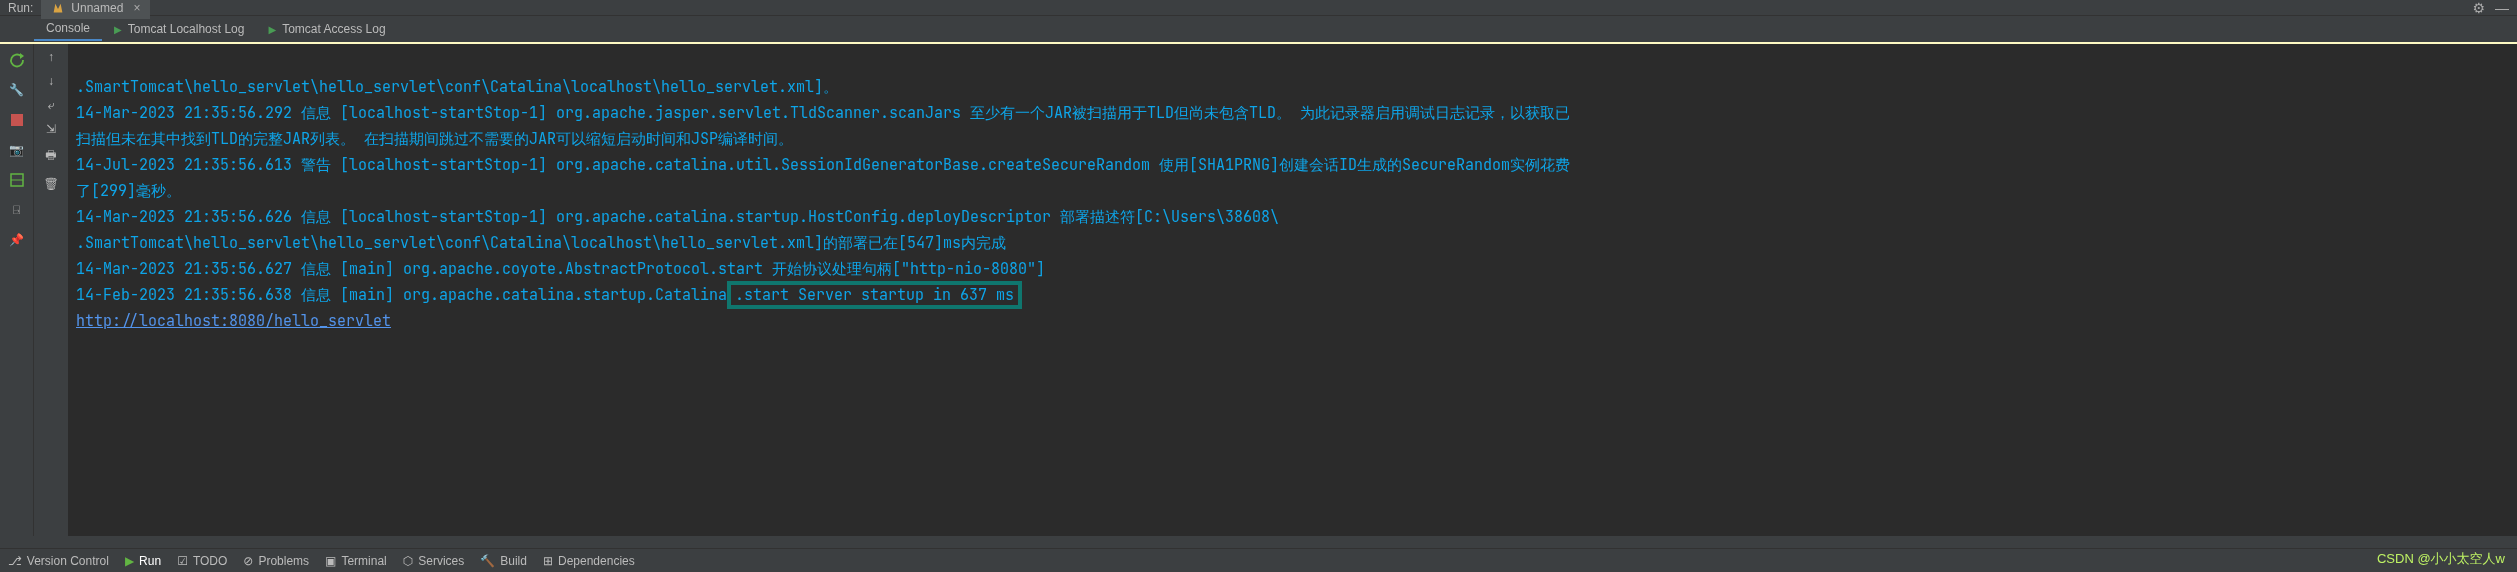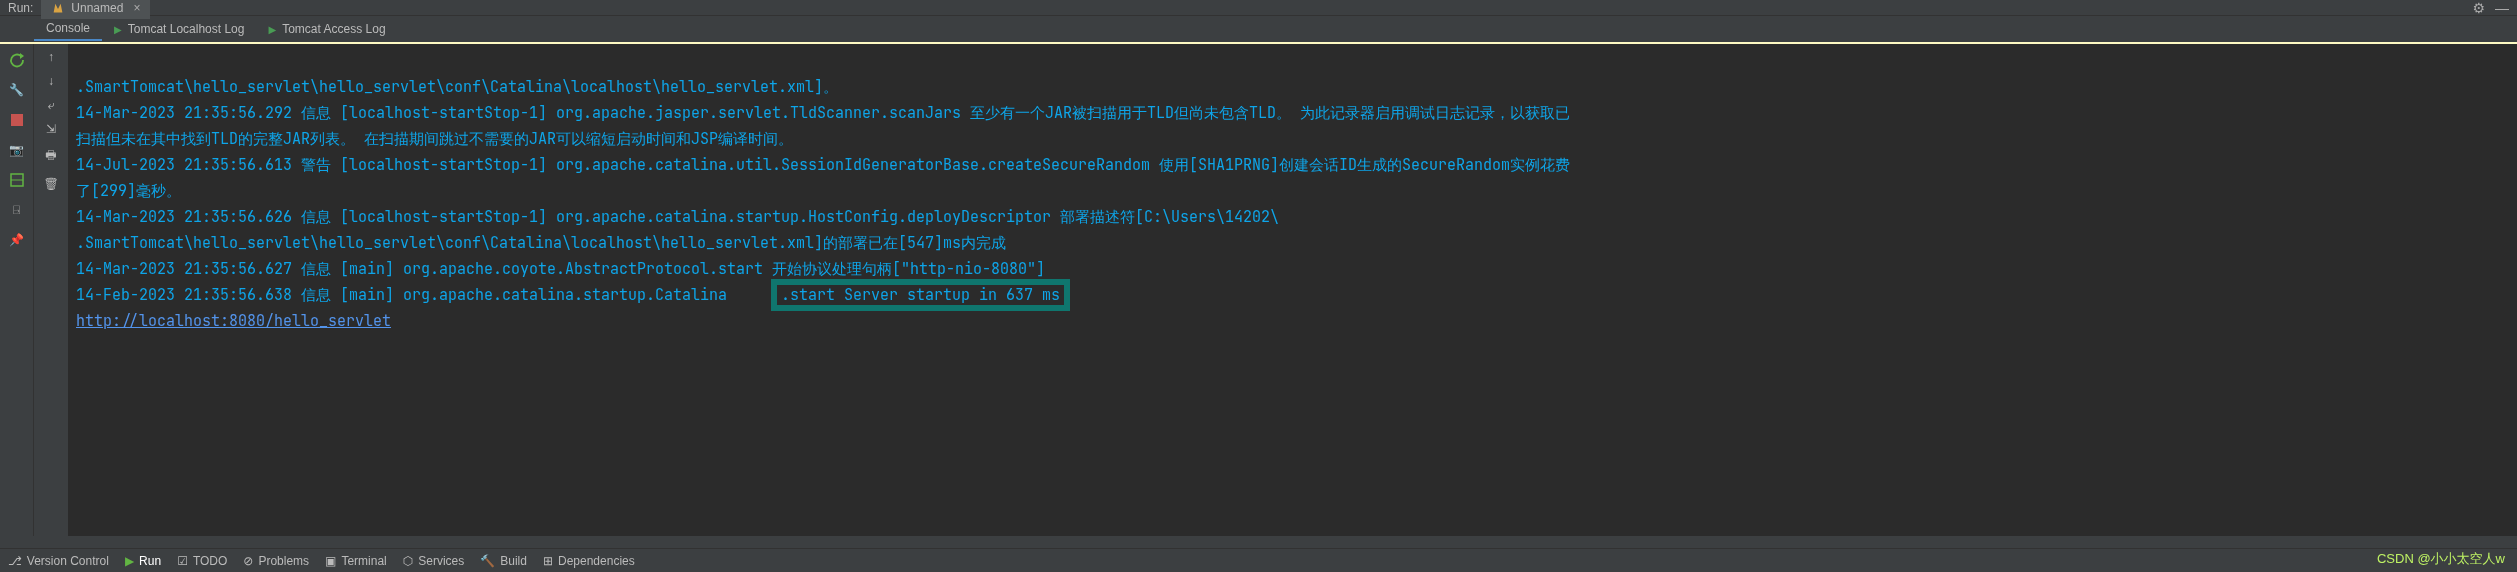--- a/index.html
+++ b/index.html
@@ -80,23 +80,22 @@
   background: #2b2b2b;
   font-family: "JetBrains Mono", Consolas, monospace;
   font-size: 15px;
   line-height: 26px;
   padding: 4px 8px;
   overflow: hidden;
   white-space: pre;
 }
 .orange { color: #0ea5e9; }
 .highlight-box {
-  border: 6px solid #0f766e;
+  border: 4px solid #0f766e;
   padding: 0 4px;
-  margin-left: 44px;
 }
 .link { color: #5394ec; text-decoration: underline; cursor: pointer; margin-top: 21px; }
 
 .bottom-bar {
   position: absolute;
   bottom: 0; left: 0; right: 0;
   height: 24px;
   background: #3c3f41;
   border-top: 1px solid #323232;
   display: flex;
@@ -176,21 +175,21 @@
     <div class="tbtn">⇲</div>
     <div class="tbtn">🖶</div>
     <div class="tbtn">🗑</div>
   </div>
   <div class="console">
 <span class="orange">.SmartTomcat\hello_servlet\hello_servlet\conf\Catalina\localhost\hello_servlet.xml]。</span>
 <span class="orange">14-Mar-2023 21:35:56.292 信息 [localhost-startStop-1] org.apache.jasper.servlet.TldScanner.scanJars</span><span class="orange"> 至少有一个JAR被扫描用于TLD但尚未包含TLD。 为此记录器启用调试日志记录，以获取已</span>
 <span class="orange">扫描但未在其中找到TLD的完整JAR列表。 在扫描期间跳过不需要的JAR可以缩短启动时间和JSP编译时间。</span>
 <span class="orange">14-Jul-2023 21:35:56.613 警告 [localhost-startStop-1] org.apache.catalina.util.SessionIdGeneratorBase.createSecureRandom</span><span class="orange"> 使用[SHA1PRNG]创建会话ID生成的SecureRandom实例花费</span>
 <span class="orange">了[299]毫秒。</span>
-<span class="orange">14-Mar-2023 21:35:56.626 信息 [localhost-startStop-1] org.apache.catalina.startup.HostConfig.deployDescriptor</span><span class="orange"> 部署描述符[C:\Users\14202\</span>
+<span class="orange">14-Mar-2023 21:35:56.626 信息 [localhost-startStop-1] org.apache.catalina.startup.HostConfig.deployDescriptor</span><span class="orange"> 部署描述符[C:\Users\38608\</span>
 <span class="orange">.SmartTomcat\hello_servlet\hello_servlet\conf\Catalina\localhost\hello_servlet.xml]的部署已在[547]ms内完成</span>
 <span class="orange">14-Mar-2023 21:35:56.627 信息 [main] org.apache.coyote.AbstractProtocol.start</span><span class="orange"> 开始协议处理句柄["http-nio-8080"]</span>
 <span class="orange">14-Feb-2023 21:35:56.638 信息 [main] org.apache.catalina.startup.Catalina</span><span class="orange highlight-box">.start Server startup in 637 ms</span>
 <span class="link">http://localhost:8080/hello_servlet</span>
   </div>
 </div>
 
 <div class="bottom-bar">
   <div class="bitem">
       <span>⎇</span>

